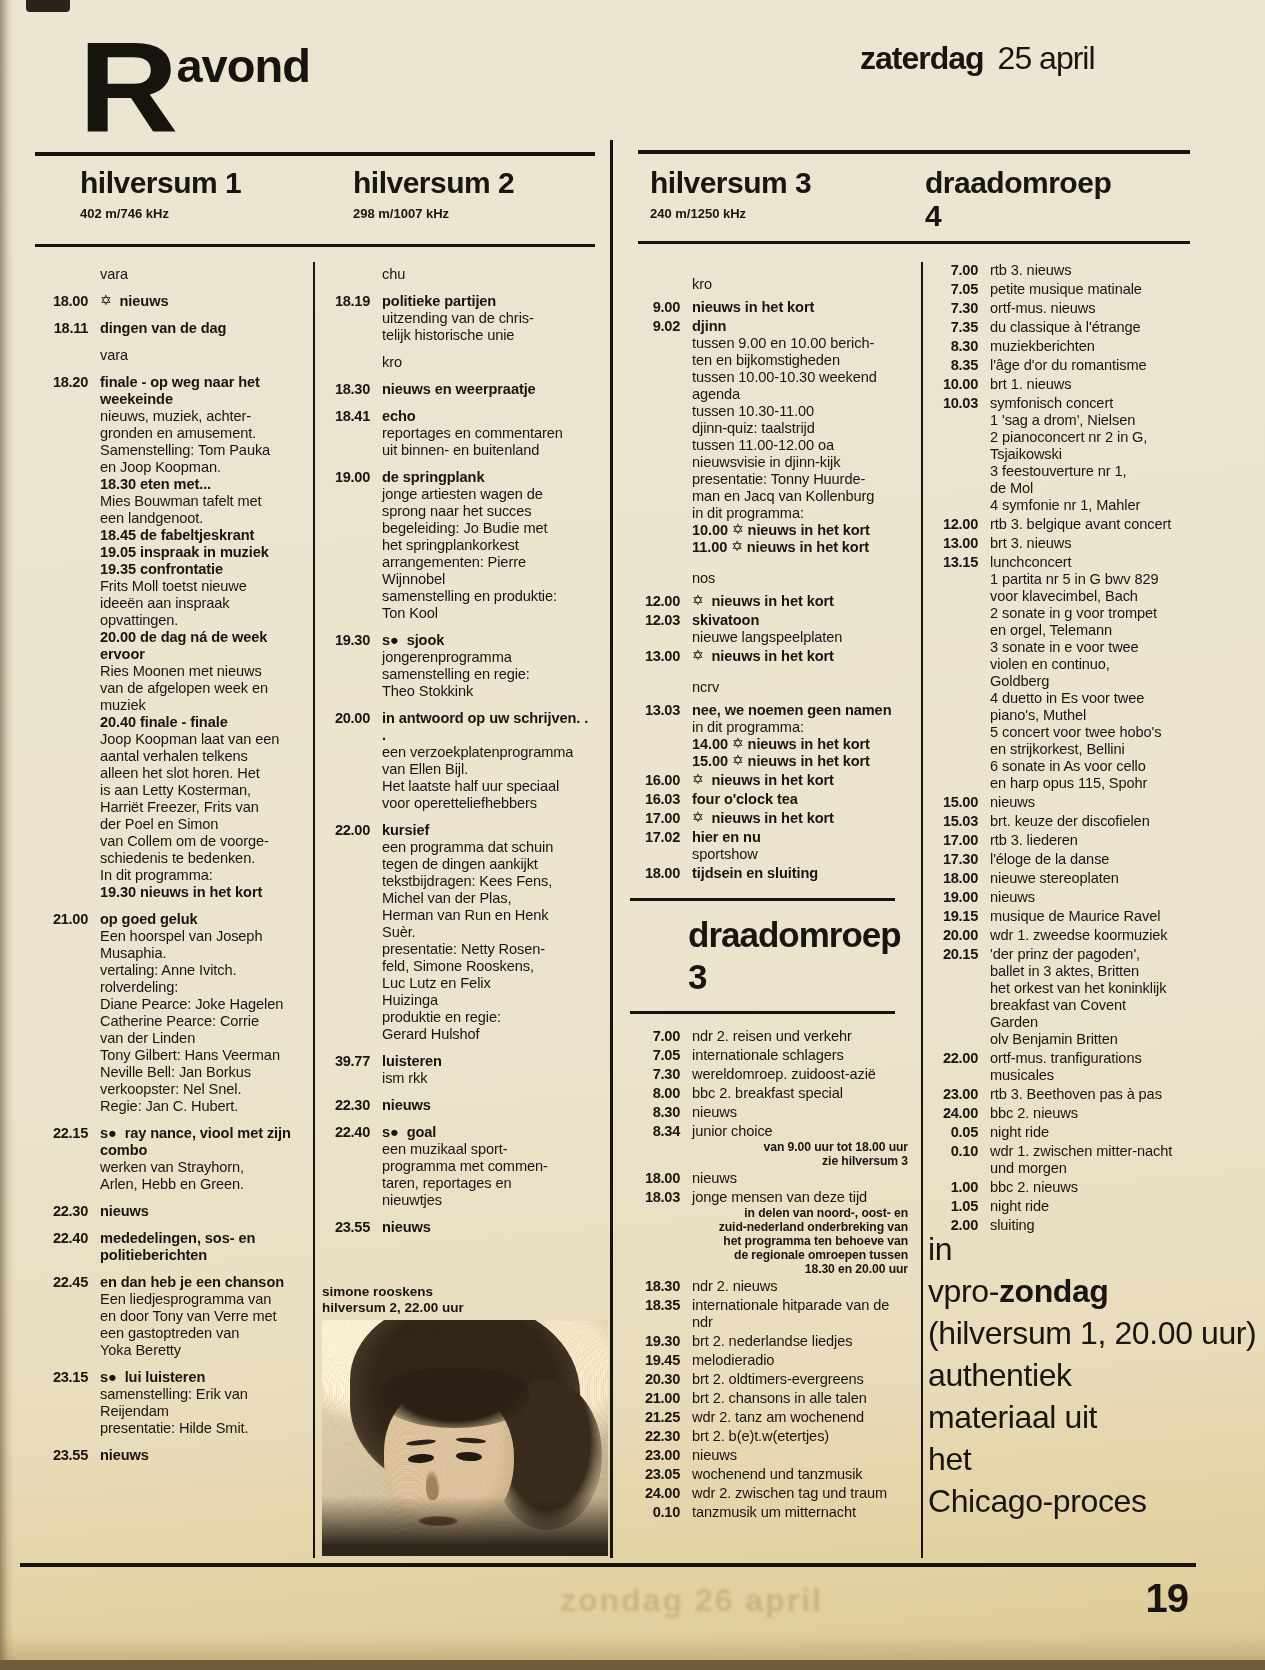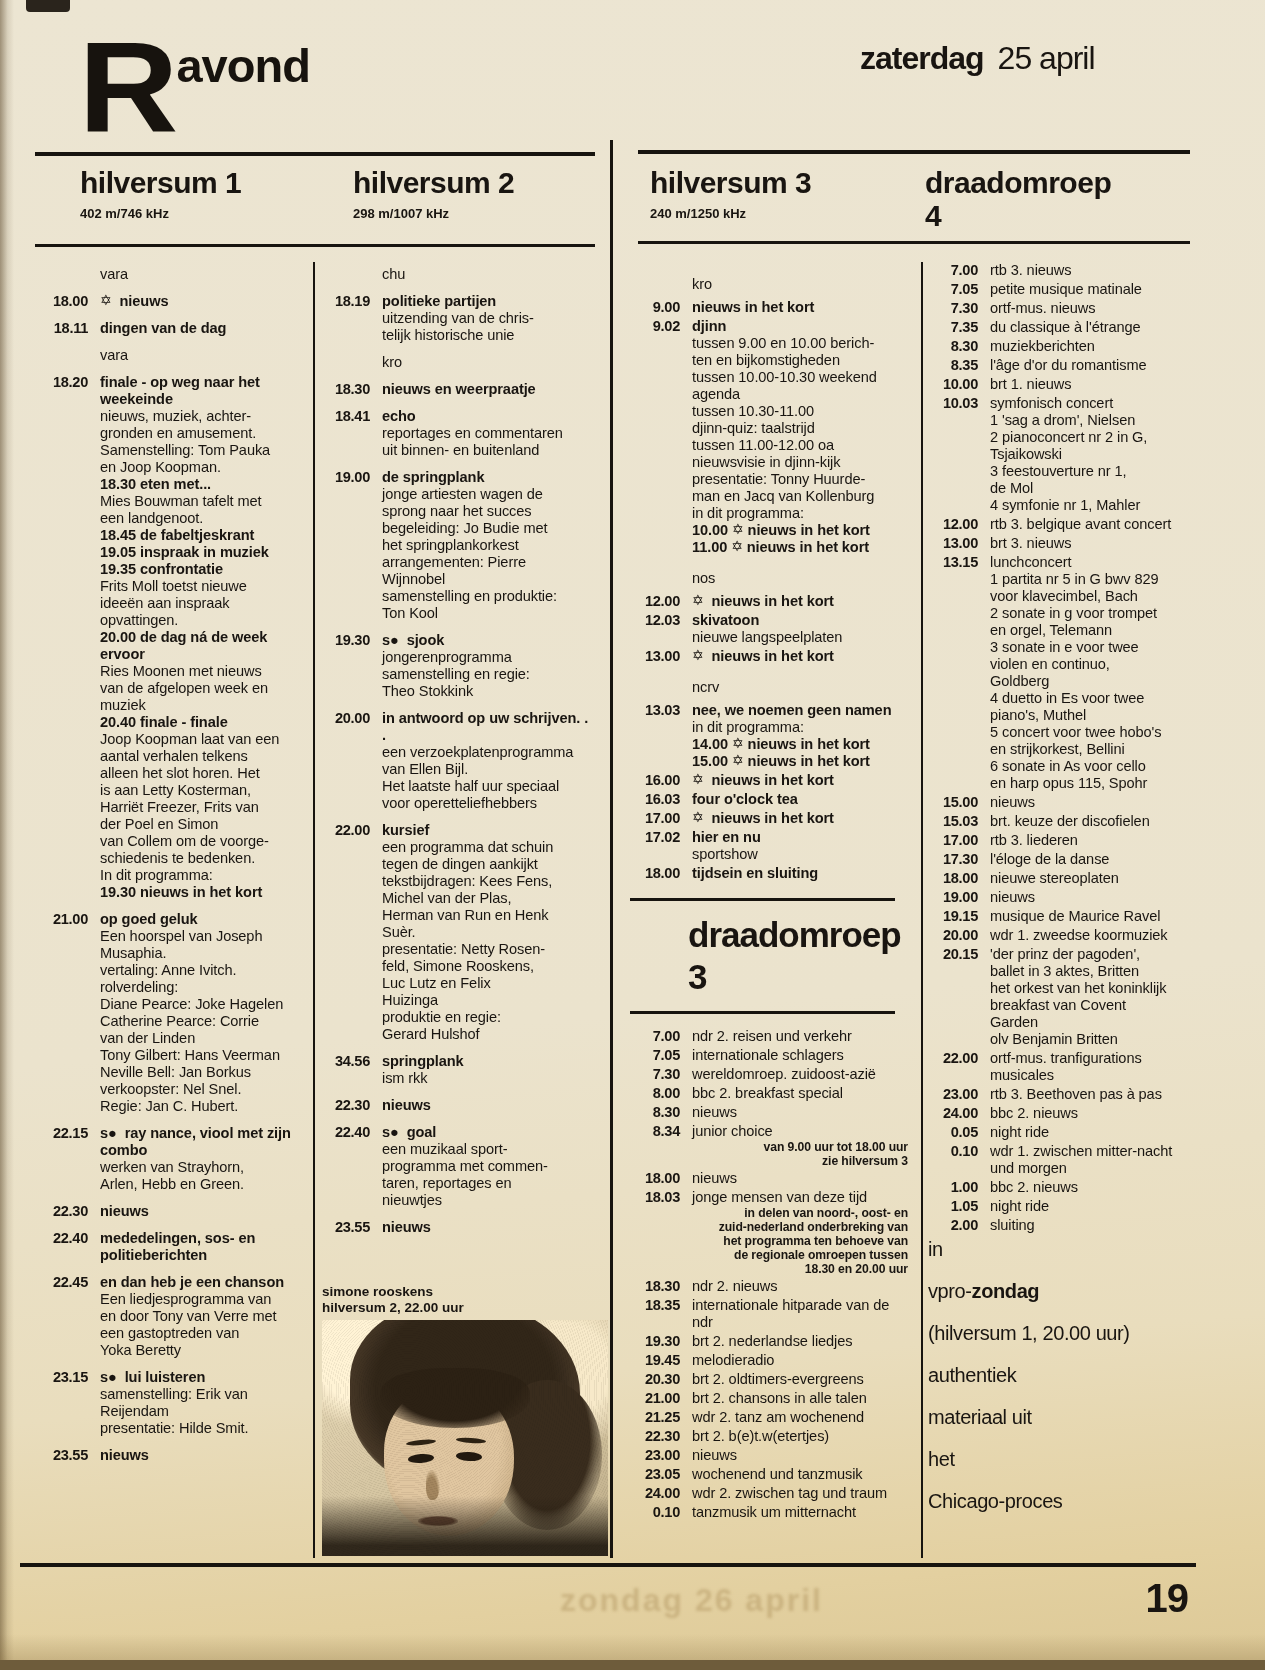--- a/index.html
+++ b/index.html
@@ -76,21 +76,21 @@
   .nose{position:absolute;left:104px;top:150px;width:14px;height:30px;border-radius:40% 60% 55% 45%;
     background:linear-gradient(120deg,transparent,#a5120000 0);background:radial-gradient(ellipse at 40% 80%,#9e8058 0 50%,transparent 75%);}
   .mouth{position:absolute;left:96px;top:196px;width:40px;height:10px;border-radius:45%;
     background:radial-gradient(ellipse,#6d4836 0 55%,transparent 80%);}
   .shoulders{position:absolute;left:0;bottom:-30px;width:100%;height:90px;
     background:linear-gradient(rgba(32,24,14,0),rgba(32,24,14,.9) 55%);}
   .grain{position:absolute;inset:0;opacity:.25;mix-blend-mode:multiply;
     background:repeating-radial-gradient(circle at 30% 30%,rgba(60,45,25,.28) 0 .7px,transparent .7px 2.3px);}
 
   
-  .promo{font-size:20px;line-height:26px;letter-spacing:-0.4px;}
+  .promo{font-size:32px;line-height:26px;letter-spacing:-0.4px;}
   .promo .pline{margin-bottom:16px;white-space:nowrap;}
 
   .pageno{position:absolute;left:1088px;top:1576px;width:100px;text-align:right;
     font-size:40px;font-weight:bold;letter-spacing:-1px;}
   .ghost{position:absolute;left:560px;top:1582px;font-size:32px;font-weight:bold;
     color:rgba(150,115,58,.30);filter:blur(1.6px);letter-spacing:2px;}
 </style>
 </head>
 <body>
 
@@ -315,23 +315,23 @@
           <div class="detail">Suèr.</div>
           <div class="detail">presentatie: Netty Rosen-</div>
           <div class="detail">feld, Simone Rooskens,</div>
           <div class="detail">Luc Lutz en Felix</div>
           <div class="detail">Huizinga</div>
           <div class="detail">produktie en regie:</div>
           <div class="detail">Gerard Hulshof</div>
         </div>
       </div>
       <div class="row item">
-        <div class="time">34.56</div>
-        <div class="body">
-          <div class="title">springplank</div>
+        <div class="time">39.77</div>
+        <div class="body">
+          <div class="title">luisteren</div>
           <div class="detail">ism rkk</div>
         </div>
       </div>
       <div class="row item">
         <div class="time">22.30</div>
         <div class="body">
           <div class="title">nieuws</div>
         </div>
       </div>
       <div class="row item">

